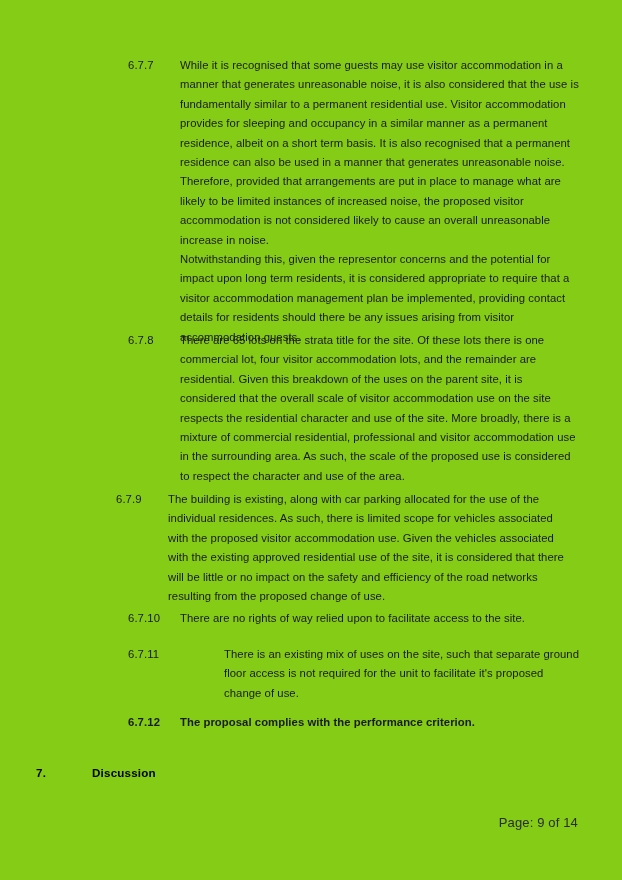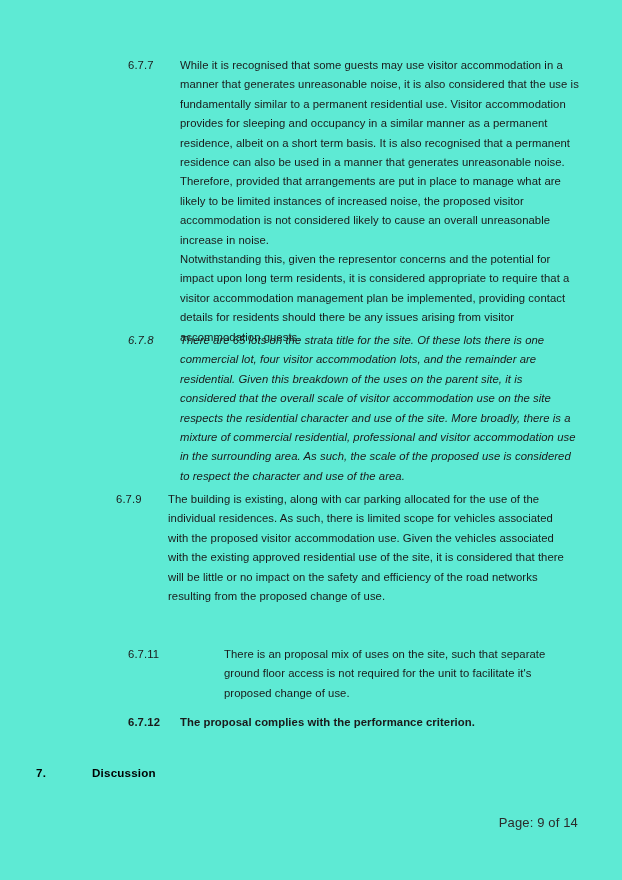--- a/index.html
+++ b/index.html
@@ -13,21 +13,21 @@
     height: 880px;
     position: relative;
     font-family: "Liberation Sans", sans-serif;
     color: #1a1a1a;
     overflow: hidden;
   }
 
   .page {
     position: absolute;
     inset: 0;
-    background: #5eead4;
+    background: #84cc16;
   }
 
   
   .clause {
     position: absolute;
     display: flex;
     align-items: flex-start;
   }
   .clause-number {
     width: 52px;
@@ -43,21 +43,21 @@
     font-size: 11.3px;
     line-height: 19.4px;
     letter-spacing: 0.005em;
     color: #1a1a1a;
     text-align: left;
     white-space: pre-line;
   }
 
   
   #clause-677  { left: 128px; top: 56px;  width: 452px; }
-  #clause-678  { left: 128px; top: 331px; width: 452px; font-style: italic; }
+  #clause-678  { left: 128px; top: 331px; width: 452px; }
   #clause-679  { left: 116px; top: 490px; width: 452px; }
   #clause-6710 { left: 128px; top: 609px; width: 452px; }
   #clause-6711 { left: 128px; top: 645px; width: 452px; gap: 44px; }
   #clause-6712 { left: 128px; top: 713px; width: 452px; font-weight: bold; }
 
   
   .section-heading {
     position: absolute;
     left: 36px;
     top: 765px;
@@ -104,24 +104,28 @@
   <div class="clause" id="clause-678">
     <div class="clause-number">6.7.8</div>
     <div class="clause-body">There are 65 lots on the strata title for the site.  Of these lots there is one commercial lot, four visitor accommodation lots, and the remainder are residential.  Given this breakdown of the uses on the parent site, it is considered that the overall scale of visitor accommodation use on the site respects the residential character and use of the site.  More broadly, there is a mixture of commercial residential, professional and visitor accommodation use in the surrounding area.  As such, the scale of the proposed use is considered to respect the character and use of the area.</div>
   </div>
 
   <div class="clause" id="clause-679">
     <div class="clause-number">6.7.9</div>
     <div class="clause-body">The building is existing, along with car parking allocated for the use of the individual residences.  As such, there is limited scope for vehicles associated with the proposed visitor accommodation use.  Given the vehicles associated with the existing approved residential use of the site, it is considered that there will be little or no impact on the safety and efficiency of the road networks resulting from the proposed change of use.</div>
   </div>
 
+  <div class="clause" id="clause-6710">
+    <div class="clause-number">6.7.10</div>
+    <div class="clause-body">There are no rights of way relied upon to facilitate access to the site.</div>
+  </div>
 
   <div class="clause" id="clause-6711">
     <div class="clause-number">6.7.11</div>
-    <div class="clause-body">There is an proposal mix of uses on the site, such that separate ground floor access is not required for the unit to facilitate it's proposed change of use.</div>
+    <div class="clause-body">There is an existing mix of uses on the site, such that separate ground floor access is not required for the unit to facilitate it's proposed change of use.</div>
   </div>
 
   <div class="clause" id="clause-6712">
     <div class="clause-number">6.7.12</div>
     <div class="clause-body">The proposal complies with the performance criterion.</div>
   </div>
 
   <div class="section-heading">
     <span class="sh-number">7.</span>
     <span class="sh-title">Discussion</span>

